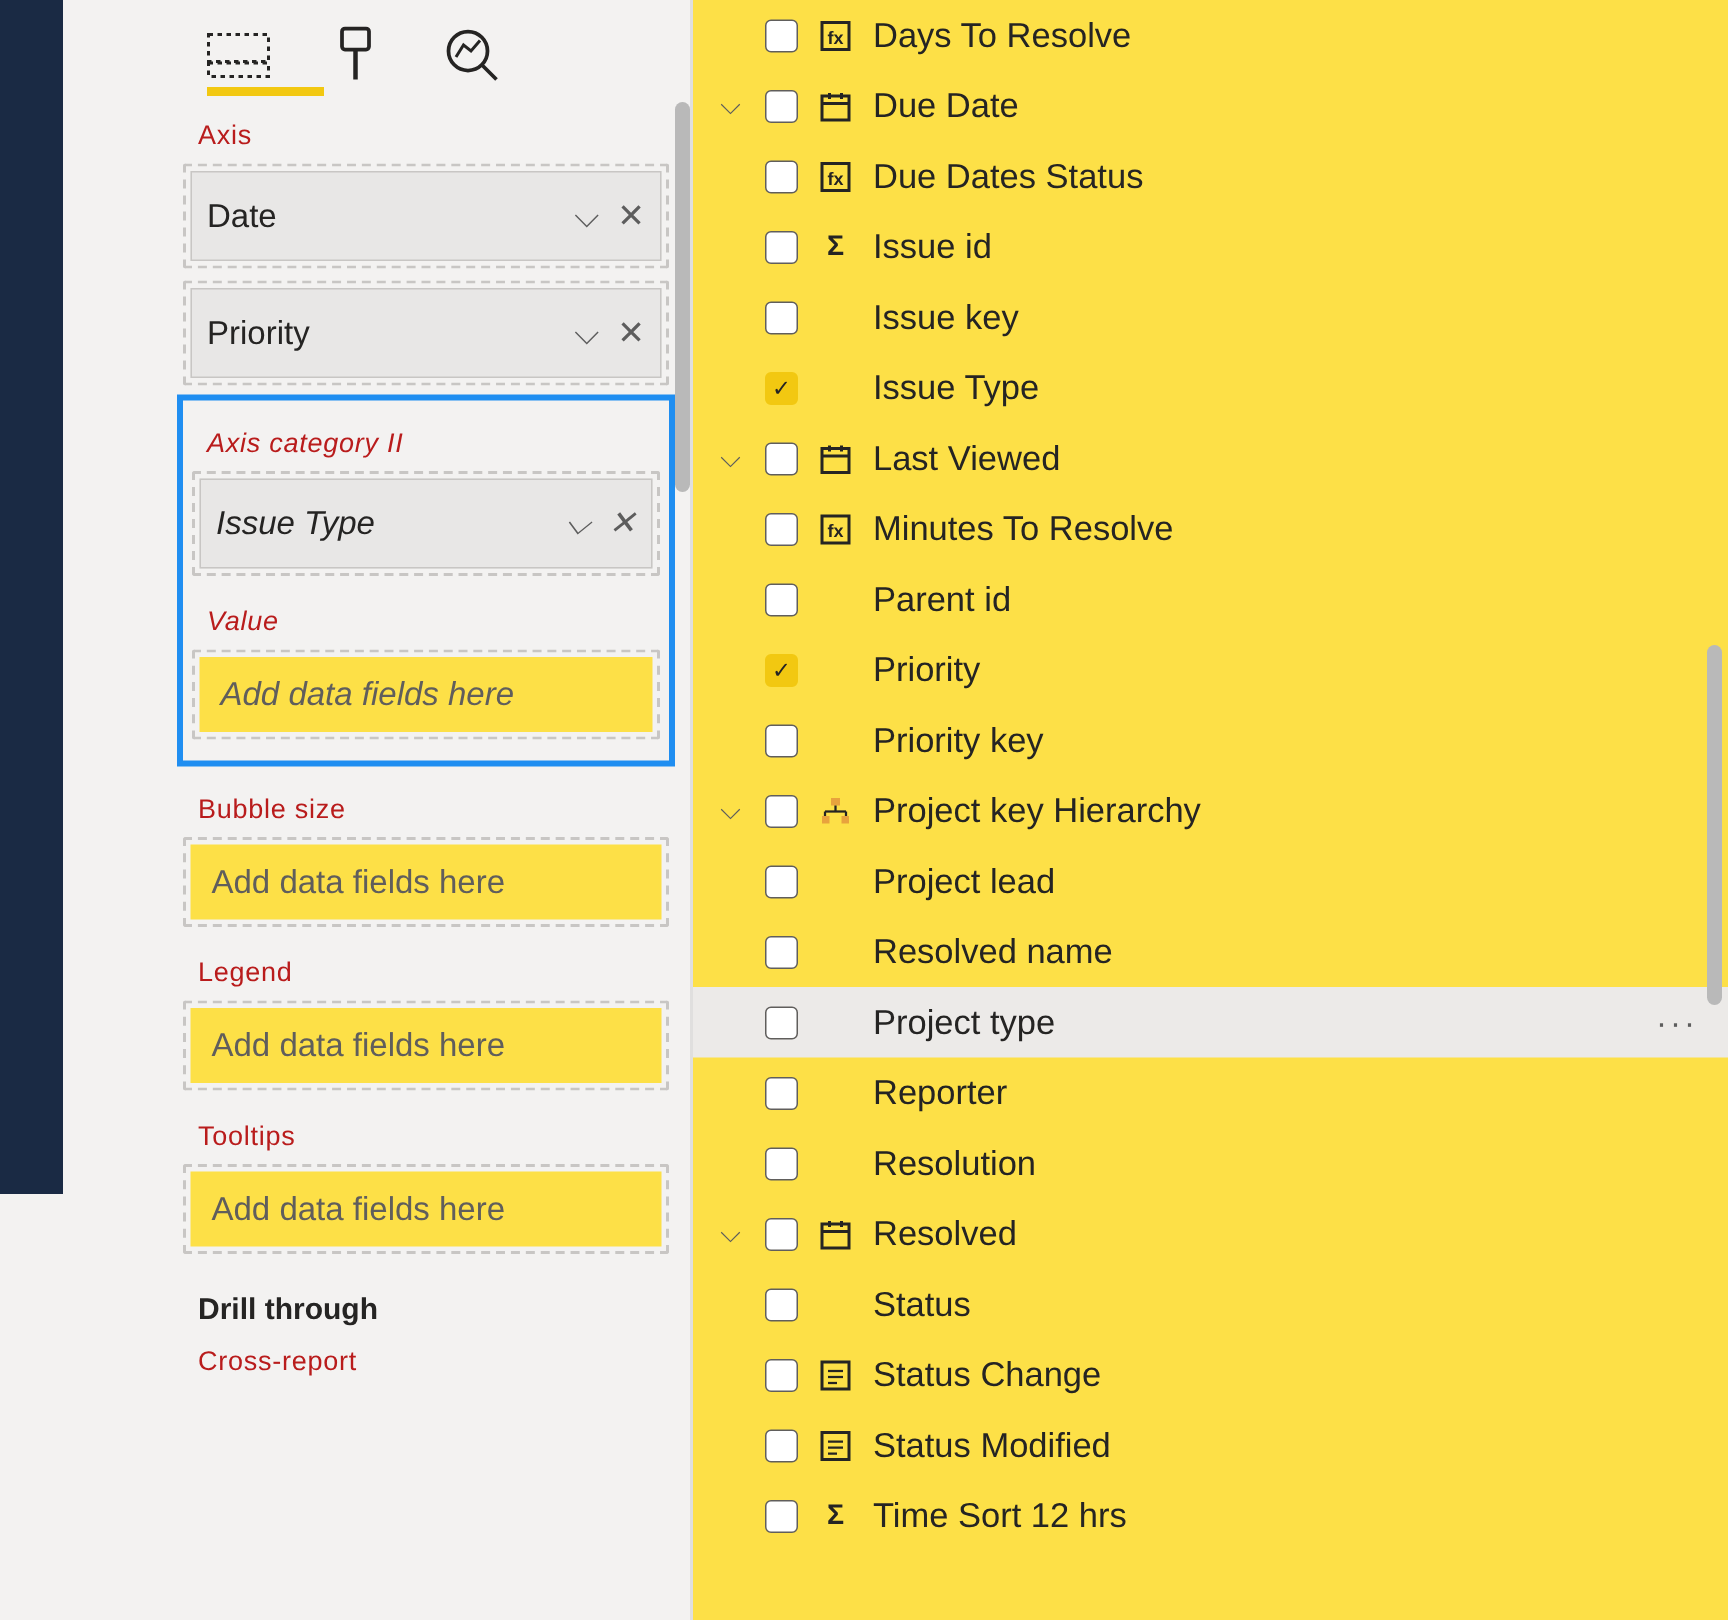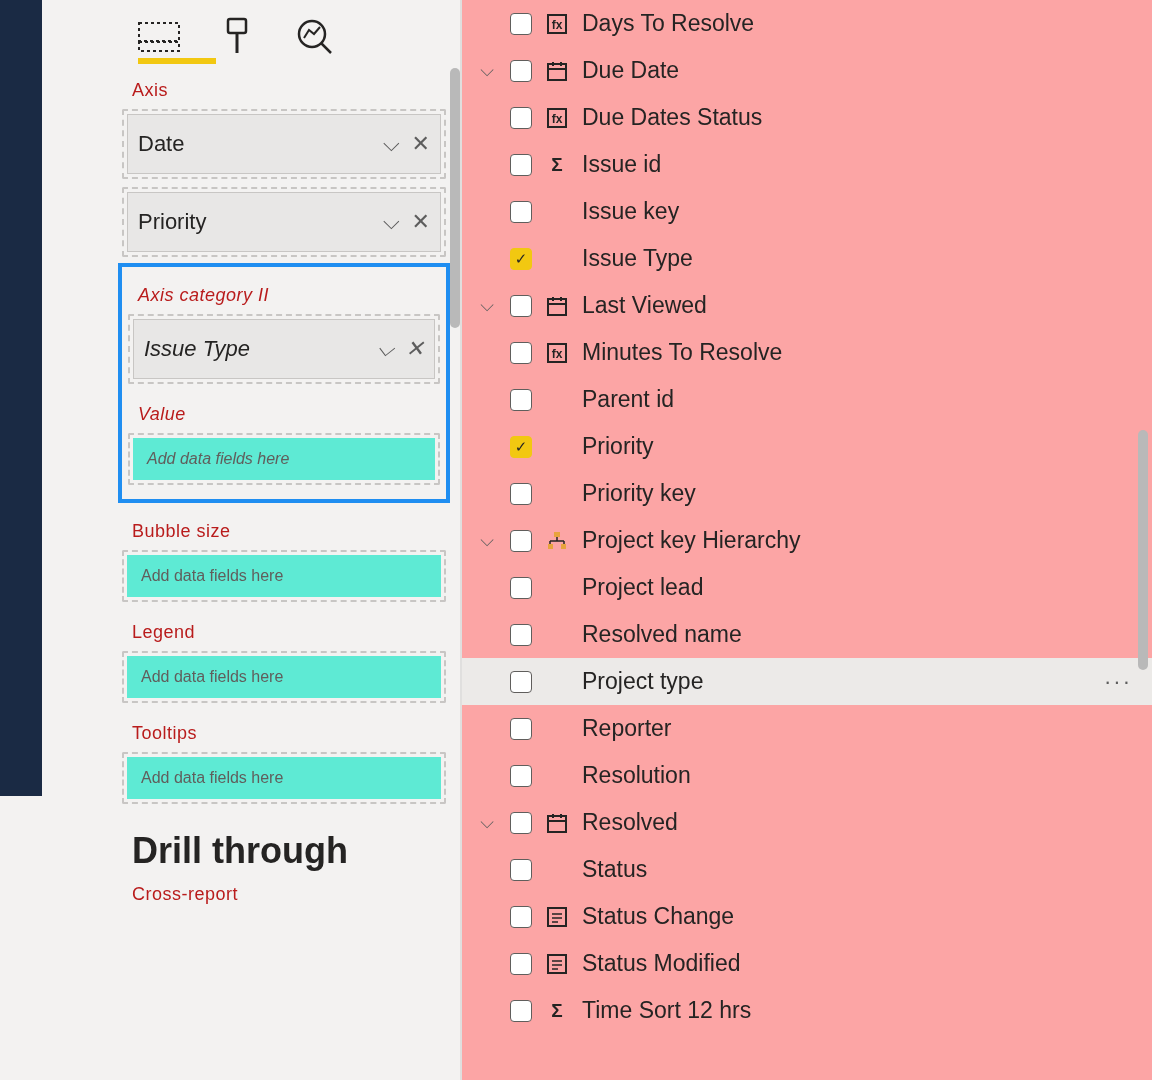--- a/index.html
+++ b/index.html
@@ -75,39 +75,39 @@
     padding: 16px 10px;
     font-size: 22px;
     color: #252423;
     display: flex;
     align-items: center;
     justify-content: space-between;
   }
   .chip-actions { display: flex; gap: 12px; color: #5d5d5d; }
   .placeholder {
     padding: 12px 14px;
-    font-size: 16px;
+    font-size: 22px;
     color: #605e5c;
-    background: #5eead4;
+    background: #fde047;
   }
   .highlight-box {
     border: 4px solid #1f8ef1;
     margin: -2px 0 6px 0;
     padding: 6px 2px 6px 2px;
     font-style: italic;
   }
   .heading {
-    font-size: 36px;
+    font-size: 20px;
     font-weight: 600;
     color: #252423;
     padding: 18px 14px 8px 14px;
   }
   .fields-pane {
     flex: 1;
-    background: #fca5a5;
+    background: #fde047;
     height: 100%;
     overflow: hidden;
     position: relative;
   }
   .field-row {
     display: flex;
     align-items: center;
     gap: 12px;
     padding: 6px 14px;
     font-size: 23px;

